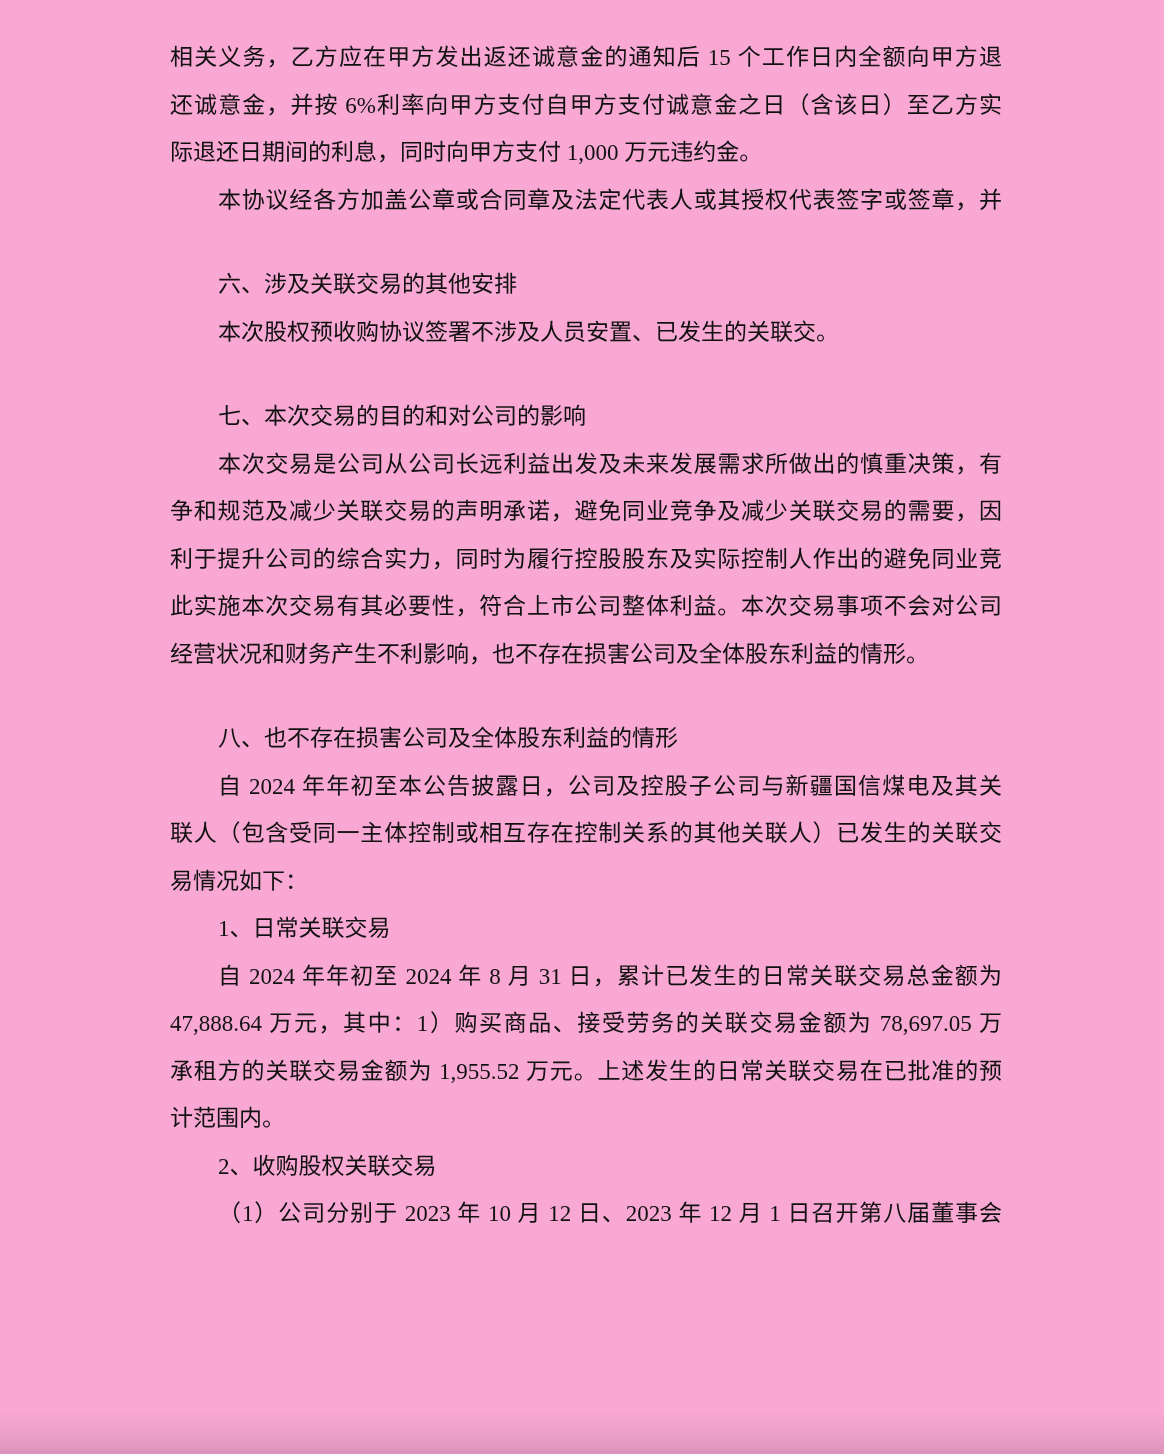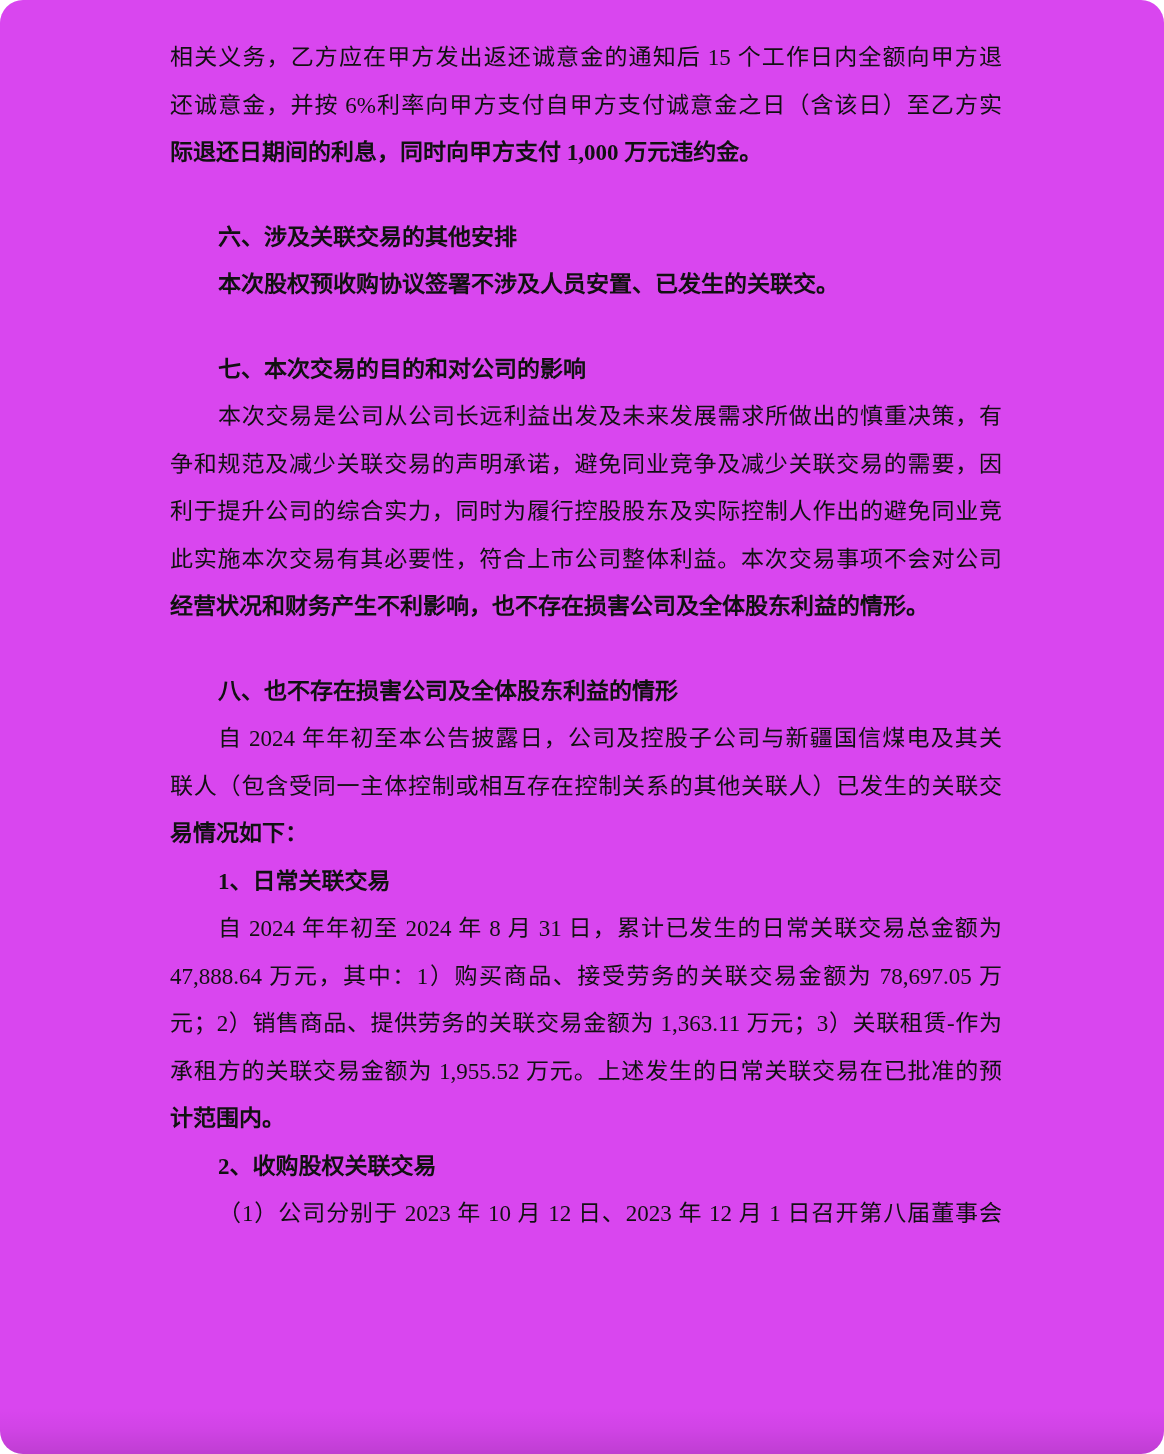--- a/index.html
+++ b/index.html
@@ -4,25 +4,24 @@
 <style>
   html, body {
     margin: 0;
     padding: 0;
     background: #ffffff;
   }
   .page {
     position: relative;
     width: 1164px;
     height: 1454px;
-    background: #d946ef;
+    background: #f9a8d4;
     overflow: hidden;
     font-family: "Liberation Serif", "DejaVu Serif", serif;
     color: #111111;
-    border-radius: 23px;
   }
   .doc {
     position: absolute;
     left: 170px;
     top: 34px;
     width: 832px;
   }
   .line {
     height: 47.5px;
     line-height: 47.5px;
@@ -30,62 +29,61 @@
     overflow: hidden;
     white-space: normal;
   }
   .justify {
     text-align: justify;
     text-align-last: justify;
     text-justify: inter-ideograph;
   }
   .plain {
     text-align: left;
-    font-weight: bold;
   }
   .ind {
     text-indent: 48px;
   }
   .heading {
-    font-weight: 700;
+    font-weight: 400;
     margin-top: 37px;
   }
   .bottom-shade {
     position: absolute;
     left: 0;
     bottom: 0;
     width: 100%;
     height: 46px;
     background: linear-gradient(to bottom, rgba(0,0,0,0) 0%, rgba(0,0,0,0.04) 45%, rgba(0,0,0,0.12) 100%);
     pointer-events: none;
   }
 </style>
 </head>
 <body>
 
 <div class="page">
   <div class="doc">
       <div class="line justify">相关义务，乙方应在甲方发出返还诚意金的通知后 15 个工作日内全额向甲方退</div>
       <div class="line justify">还诚意金，并按 6%利率向甲方支付自甲方支付诚意金之日（含该日）至乙方实</div>
       <div class="line plain">际退还日期间的利息，同时向甲方支付 1,000 万元违约金。</div>
+      <div class="line justify ind">本协议经各方加盖公章或合同章及法定代表人或其授权代表签字或签章，并</div>
       <div class="line plain ind heading">六、涉及关联交易的其他安排</div>
       <div class="line plain ind">本次股权预收购协议签署不涉及人员安置、已发生的关联交。</div>
       <div class="line plain ind heading">七、本次交易的目的和对公司的影响</div>
       <div class="line justify ind">本次交易是公司从公司长远利益出发及未来发展需求所做出的慎重决策，有</div>
       <div class="line justify">争和规范及减少关联交易的声明承诺，避免同业竞争及减少关联交易的需要，因</div>
       <div class="line justify">利于提升公司的综合实力，同时为履行控股股东及实际控制人作出的避免同业竞</div>
       <div class="line justify">此实施本次交易有其必要性，符合上市公司整体利益。本次交易事项不会对公司</div>
       <div class="line plain">经营状况和财务产生不利影响，也不存在损害公司及全体股东利益的情形。</div>
       <div class="line plain ind heading">八、也不存在损害公司及全体股东利益的情形</div>
       <div class="line justify ind">自 2024 年年初至本公告披露日，公司及控股子公司与新疆国信煤电及其关</div>
       <div class="line justify">联人（包含受同一主体控制或相互存在控制关系的其他关联人）已发生的关联交</div>
       <div class="line plain">易情况如下：</div>
       <div class="line plain ind">1、日常关联交易</div>
       <div class="line justify ind">自 2024 年年初至 2024 年 8 月 31 日，累计已发生的日常关联交易总金额为</div>
       <div class="line justify">47,888.64 万元，其中：1）购买商品、接受劳务的关联交易金额为 78,697.05 万</div>
-      <div class="line justify">元；2）销售商品、提供劳务的关联交易金额为 1,363.11 万元；3）关联租赁-作为</div>
       <div class="line justify">承租方的关联交易金额为 1,955.52 万元。上述发生的日常关联交易在已批准的预</div>
       <div class="line plain">计范围内。</div>
       <div class="line plain ind">2、收购股权关联交易</div>
       <div class="line justify ind">（1）公司分别于 2023 年 10 月 12 日、2023 年 12 月 1 日召开第八届董事会</div>
     </div>
   <div class="bottom-shade"></div>
 </div>
 
 </body></html>

